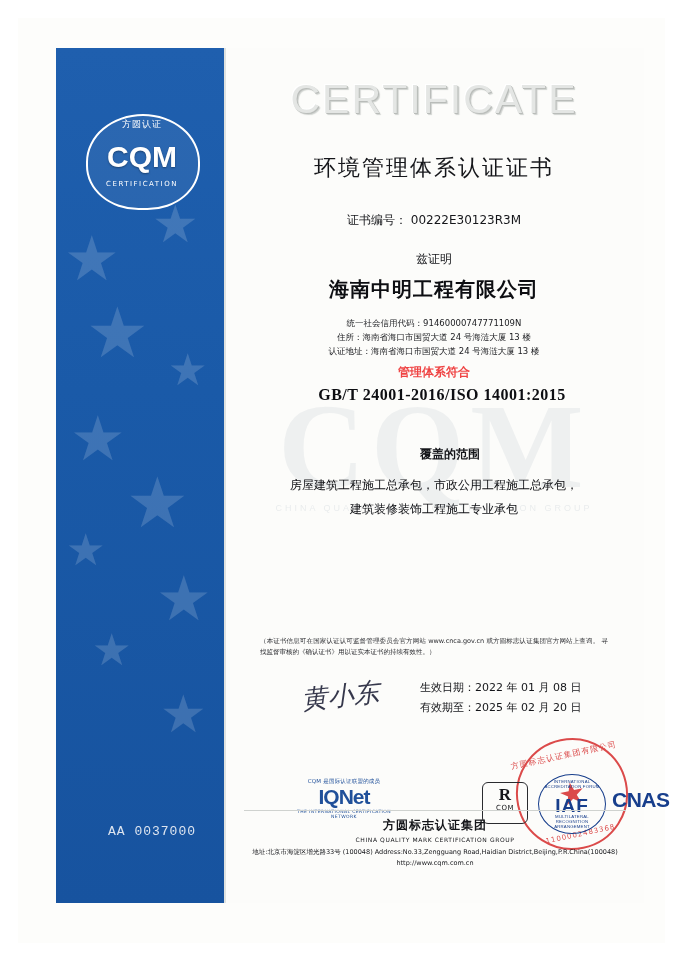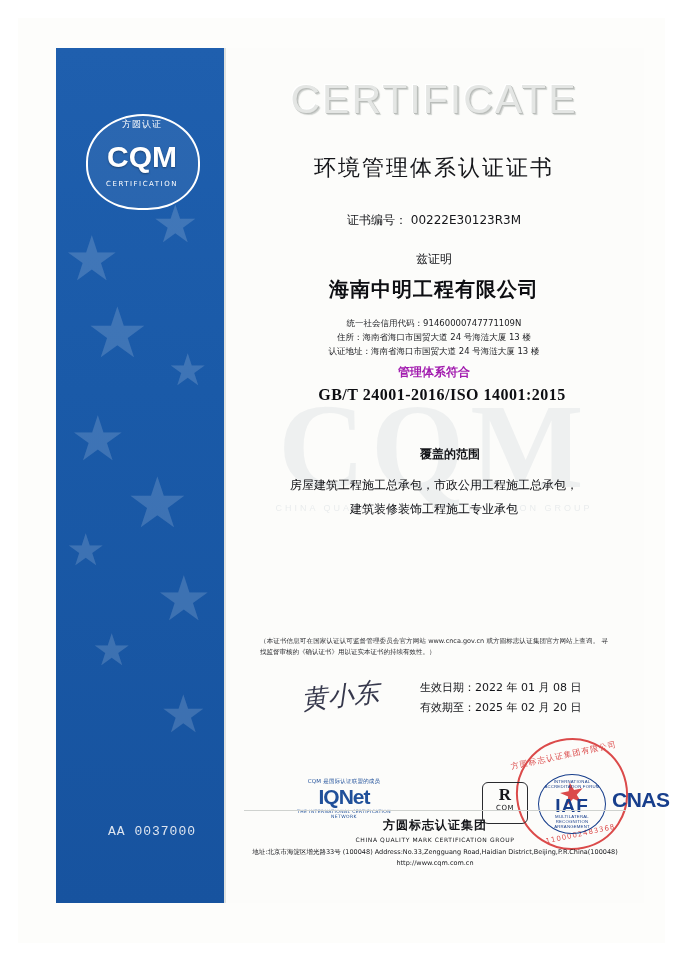--- a/index.html
+++ b/index.html
@@ -165,21 +165,21 @@
     color: #1a1b1f;
   }
   .conform-label {
     position: absolute;
     left: 0; top: 316px;
     width: 420px;
     text-align: center;
     font-family: "DejaVu Sans", sans-serif;
     font-weight: bold;
     font-size: 12px;
-    color: #a21caf;
+    color: #ef4444;
   }
   .standard {
     position: absolute;
     left: 8px; top: 338px;
     width: 420px;
     text-align: center;
     font-family: "Liberation Serif", serif;
     font-weight: bold;
     font-size: 16px;
     letter-spacing: 0.5px;

